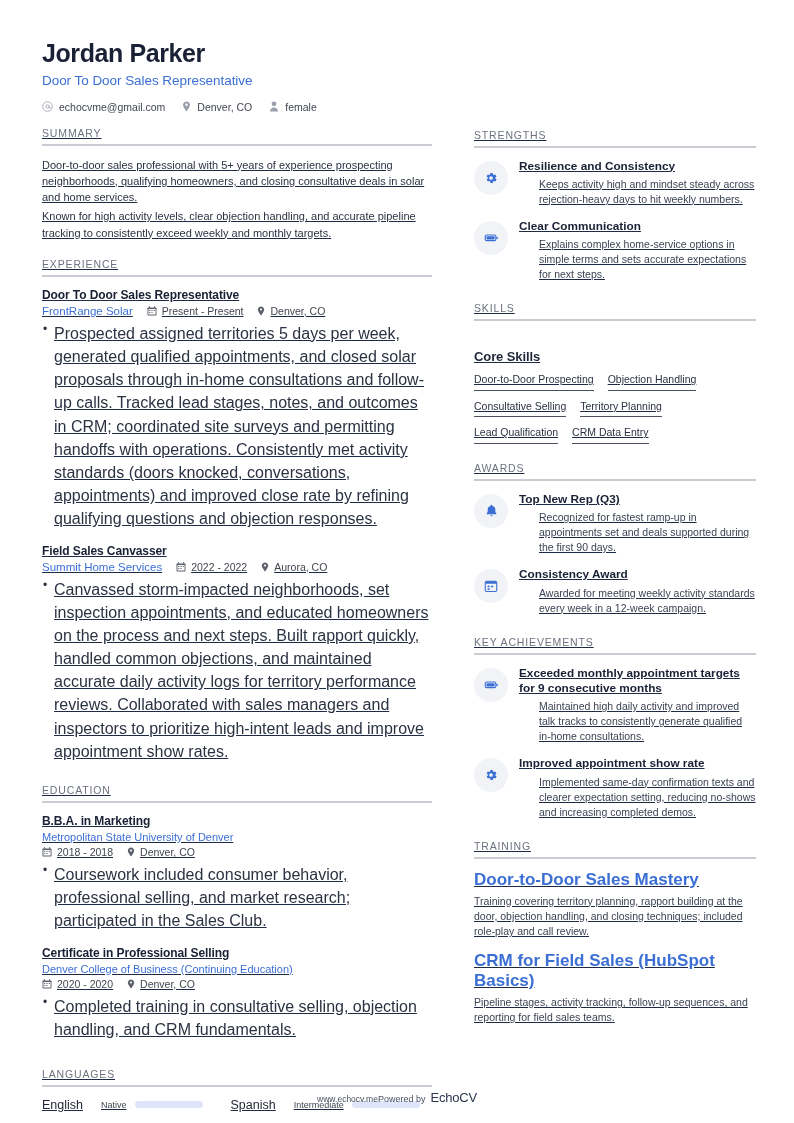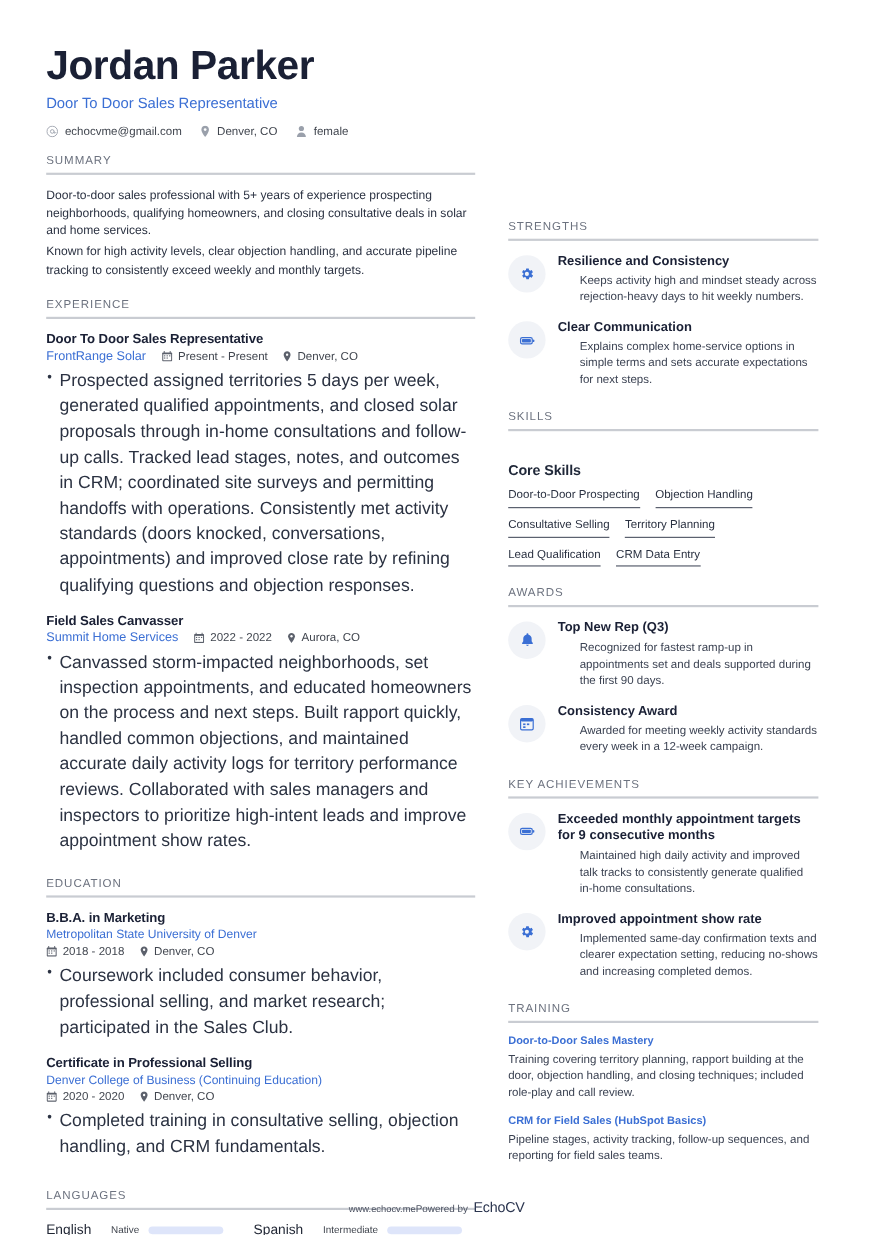--- a/index.html
+++ b/index.html
@@ -8,36 +8,36 @@
     background: #ffffff;
     font-family: "Liberation Sans", sans-serif;
     color: #1f2a44;
     -webkit-font-smoothing: antialiased;
   }
   .page { position: relative; width: 794px; height: 1123px; padding: 40px 42px 0 42px; }
 
   
   .header { margin-bottom: 14px; }
   .name {
-    font-size: 37px; font-weight: 700; letter-spacing: -0.4px;
+    font-size: 25px; font-weight: 700; letter-spacing: -0.4px;
     color: #1a2035; line-height: 1.1;
   }
   .job-title {
     font-size: 13.5px; font-weight: 500; color: #3b6fd4;
     margin-top: 5px; letter-spacing: -0.05px;
   }
   .contact-row {
     display: flex; align-items: center; gap: 17px;
     margin-top: 13px; font-size: 10.5px; color: #41464f;
   }
   .contact-item { display: flex; align-items: flex-start; gap: 6px; }
   .contact-item svg { display: block; }
 
   
-  .cols { display: flex; gap: 30px; align-items: center; }
+  .cols { display: flex; gap: 42px; align-items: flex-start; text-decoration: underline; }
   .col-left { width: 390px; flex: 0 0 390px; }
   .col-right { width: 282px; flex: 0 0 282px; padding-top: 2px; }
 
   
   .section { margin-bottom: 4px; }
   .sec-head {
     font-size: 10.5px; letter-spacing: 0.85px; color: #6c727f;
     font-weight: 400; text-transform: uppercase;
     padding-bottom: 5px;
   }
@@ -109,21 +109,21 @@
   .skill-tags { display: flex; flex-wrap: wrap; gap: 9px 14px; }
   .skill-tag {
     font-size: 10.5px; color: #2b3242;
     border-bottom: 1.5px solid #4a5060;
     padding-bottom: 4px; line-height: 1.2;
   }
 
   
   .train-item { margin-bottom: 12px; }
   .train-title {
-    font-size: 10px; font-weight: 600; color: #3b6fd4; margin-bottom: 4px;
+    font-size: 17px; font-weight: 600; color: #3b6fd4; margin-bottom: 4px;
   }
   .train-desc { font-size: 10.5px; line-height: 1.45; color: #3c4353; }
 
   
   .footer {
     position: absolute; left: 42px; right: 42px; bottom: 18px;
     display: flex; align-items: baseline; justify-content: center;
   }
   .footer-left { font-size: 8.5px; color: #4b5160; }
   .footer-right { font-size: 9px; color: #4b5160; display: flex; align-items: baseline; gap: 5px; }

